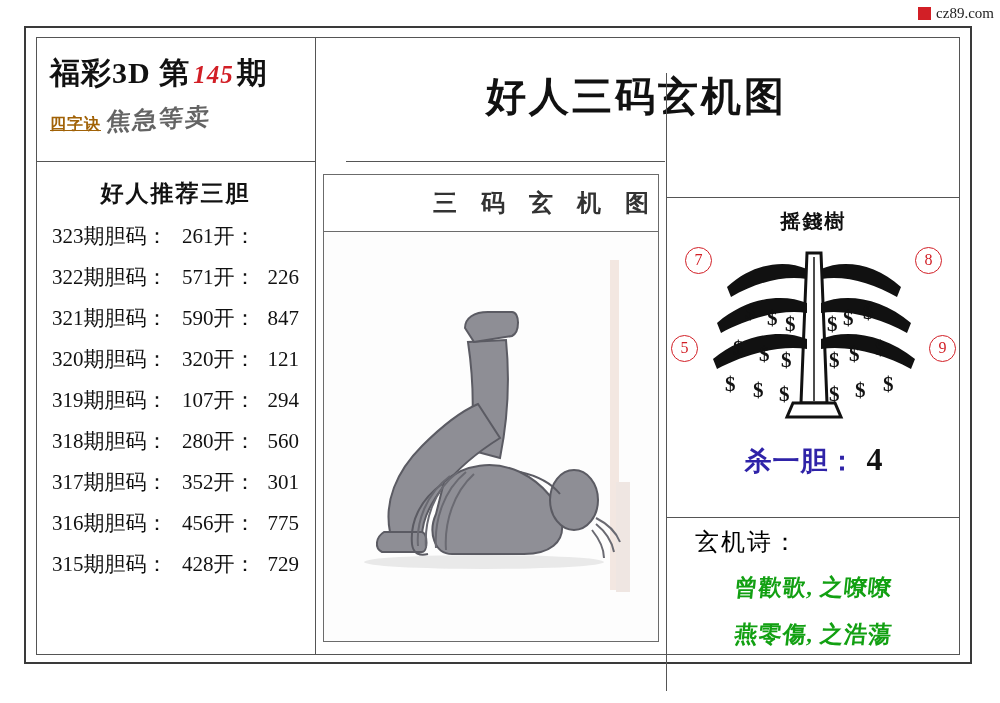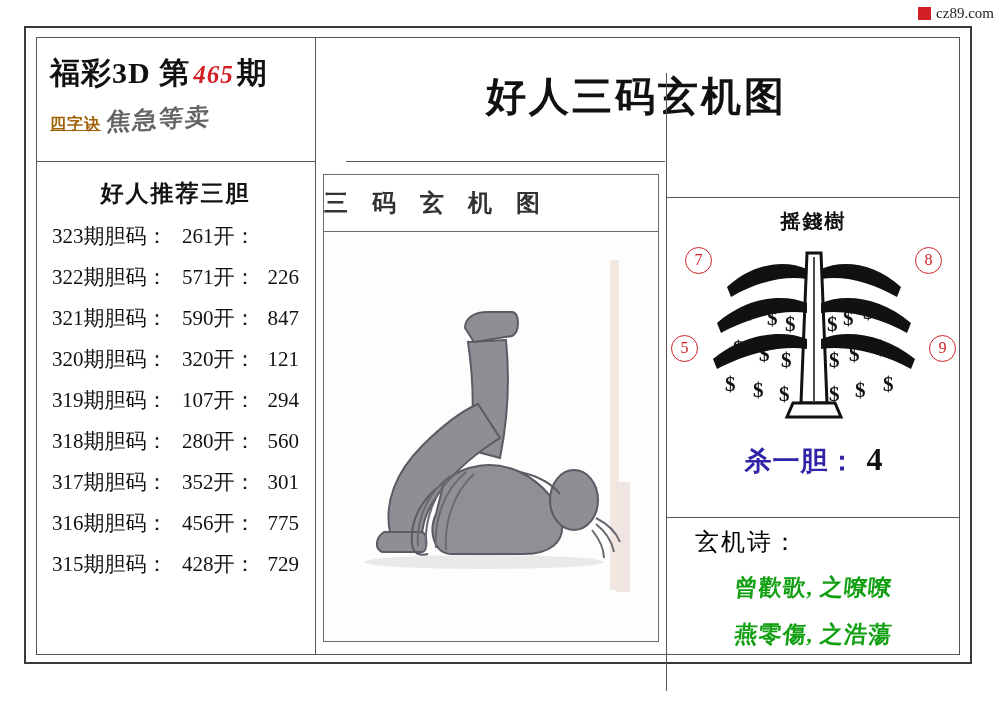--- a/index.html
+++ b/index.html
@@ -170,21 +170,21 @@
     left: 6px;
     top: 12px;
     width: 336px;
     height: 468px;
     border: 1px solid #6b6b6b;
     box-sizing: border-box;
     background: #ffffff;
     overflow: hidden;
   }
   .pic-title {
-    text-align: left;
+    text-align: right;
     font-family: "Liberation Serif", serif;
     font-size: 24px;
     font-weight: bold;
     color: #333333;
     letter-spacing: 9px;
     padding-top: 12px;
     border-bottom: 1px solid #6b6b6b;
     padding-bottom: 12px;
   }
   .pic-area {
@@ -298,21 +298,21 @@
     <span class="sq"></span>
     <span>cz89.com</span>
   </div>
 
   <div class="frame">
     <div class="frame-inner"></div>
 
     <div class="left-col">
       <div class="left-head">
         <div class="title-3d">
-          <span>福彩3D 第</span><span class="issue-num">465</span><span>期</span>
+          <span>福彩3D 第</span><span class="issue-num">145</span><span>期</span>
         </div>
         <div class="title-sub">
           <span class="label">四字诀</span>
           <span class="word">焦急等卖</span>
         </div>
       </div>
 
       <div class="left-sub-title">好人推荐三胆</div>
 
       <div class="row-list">

